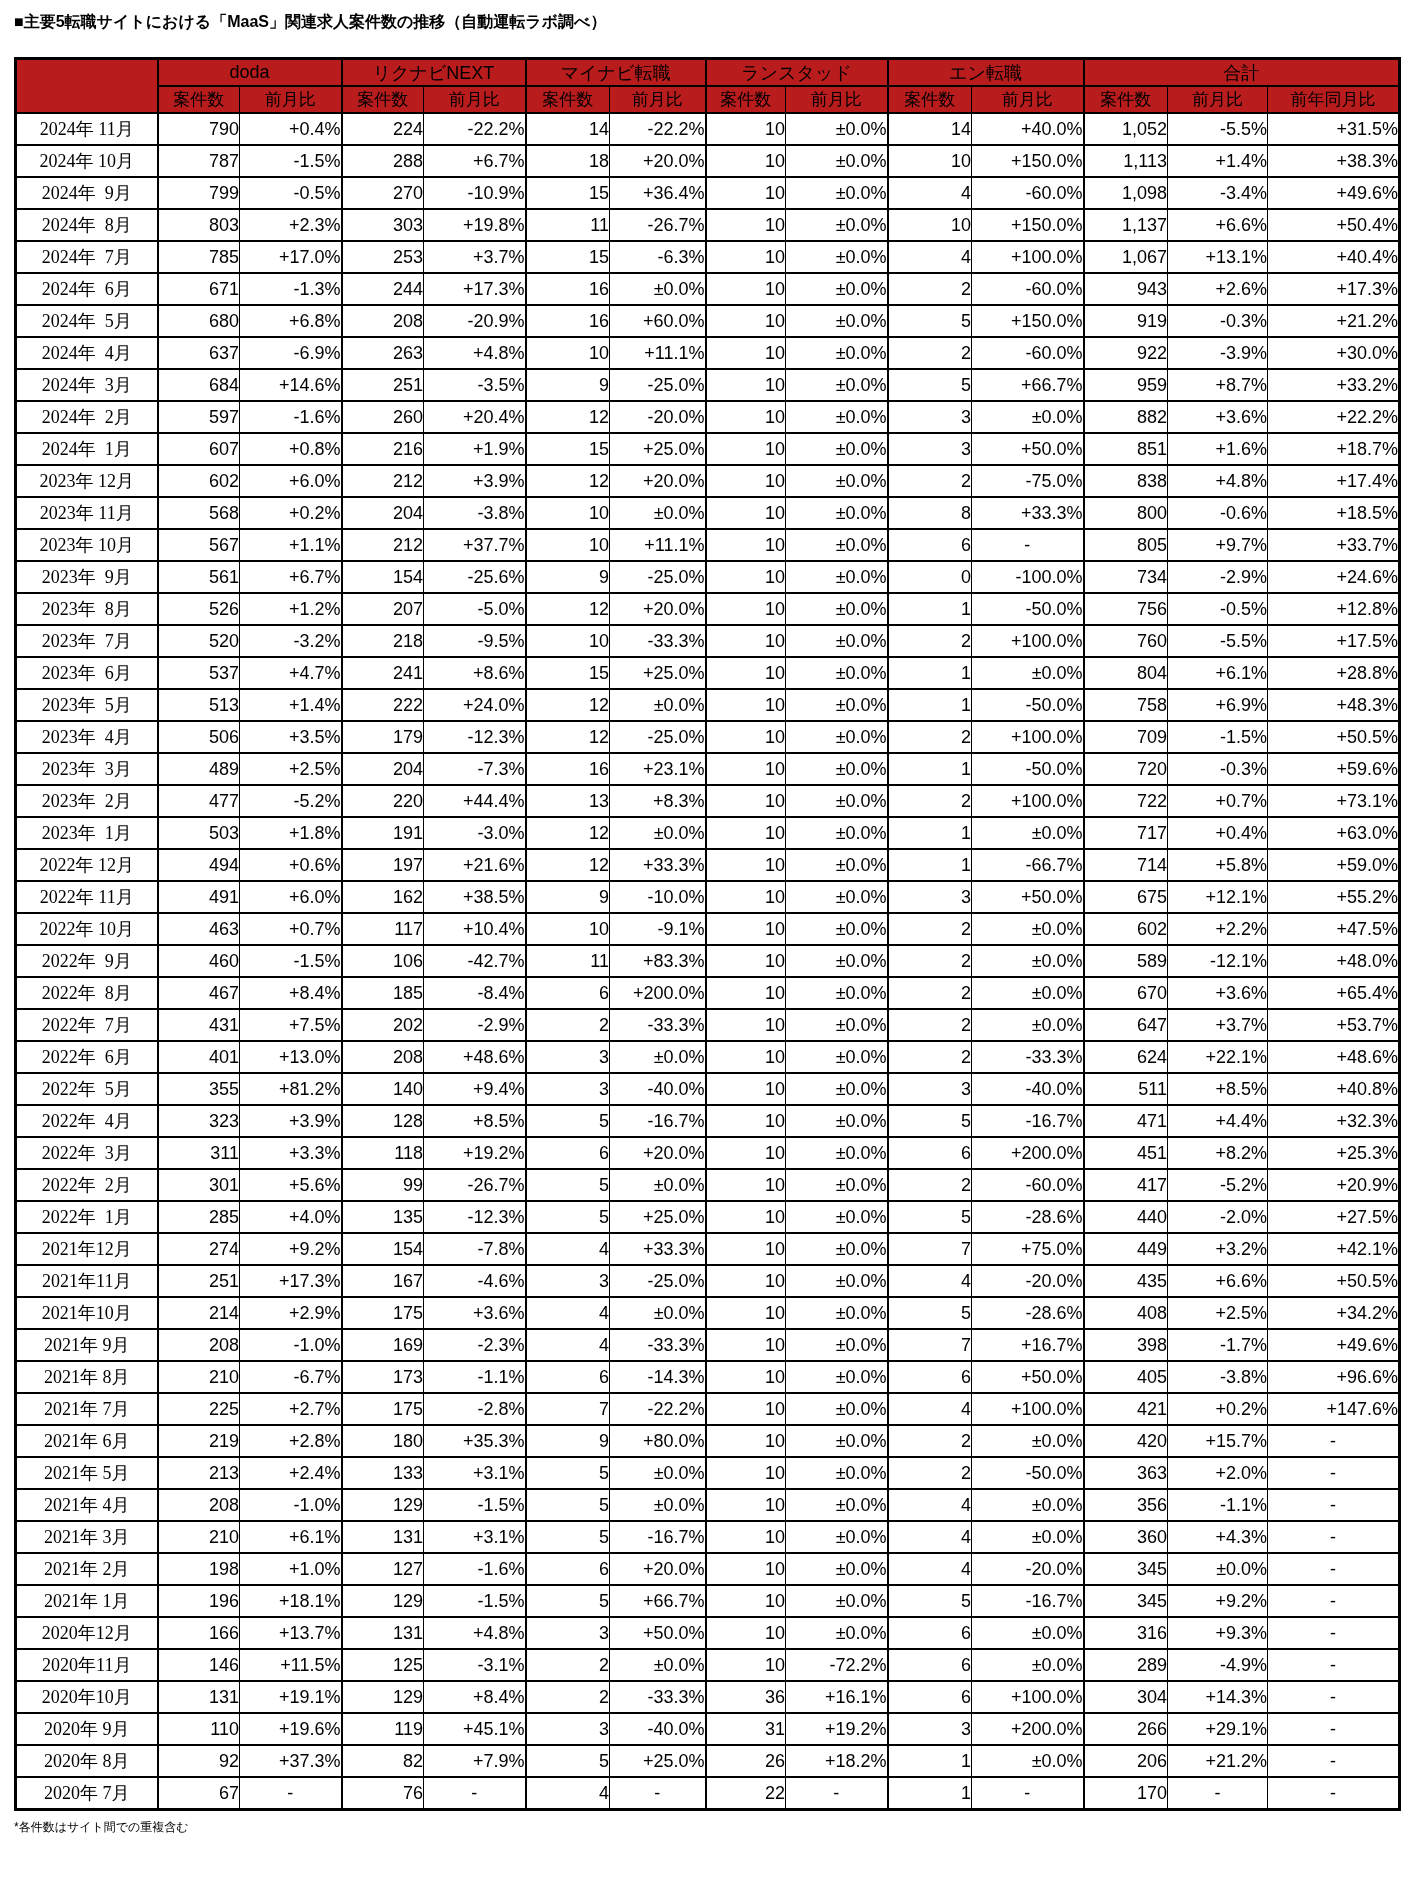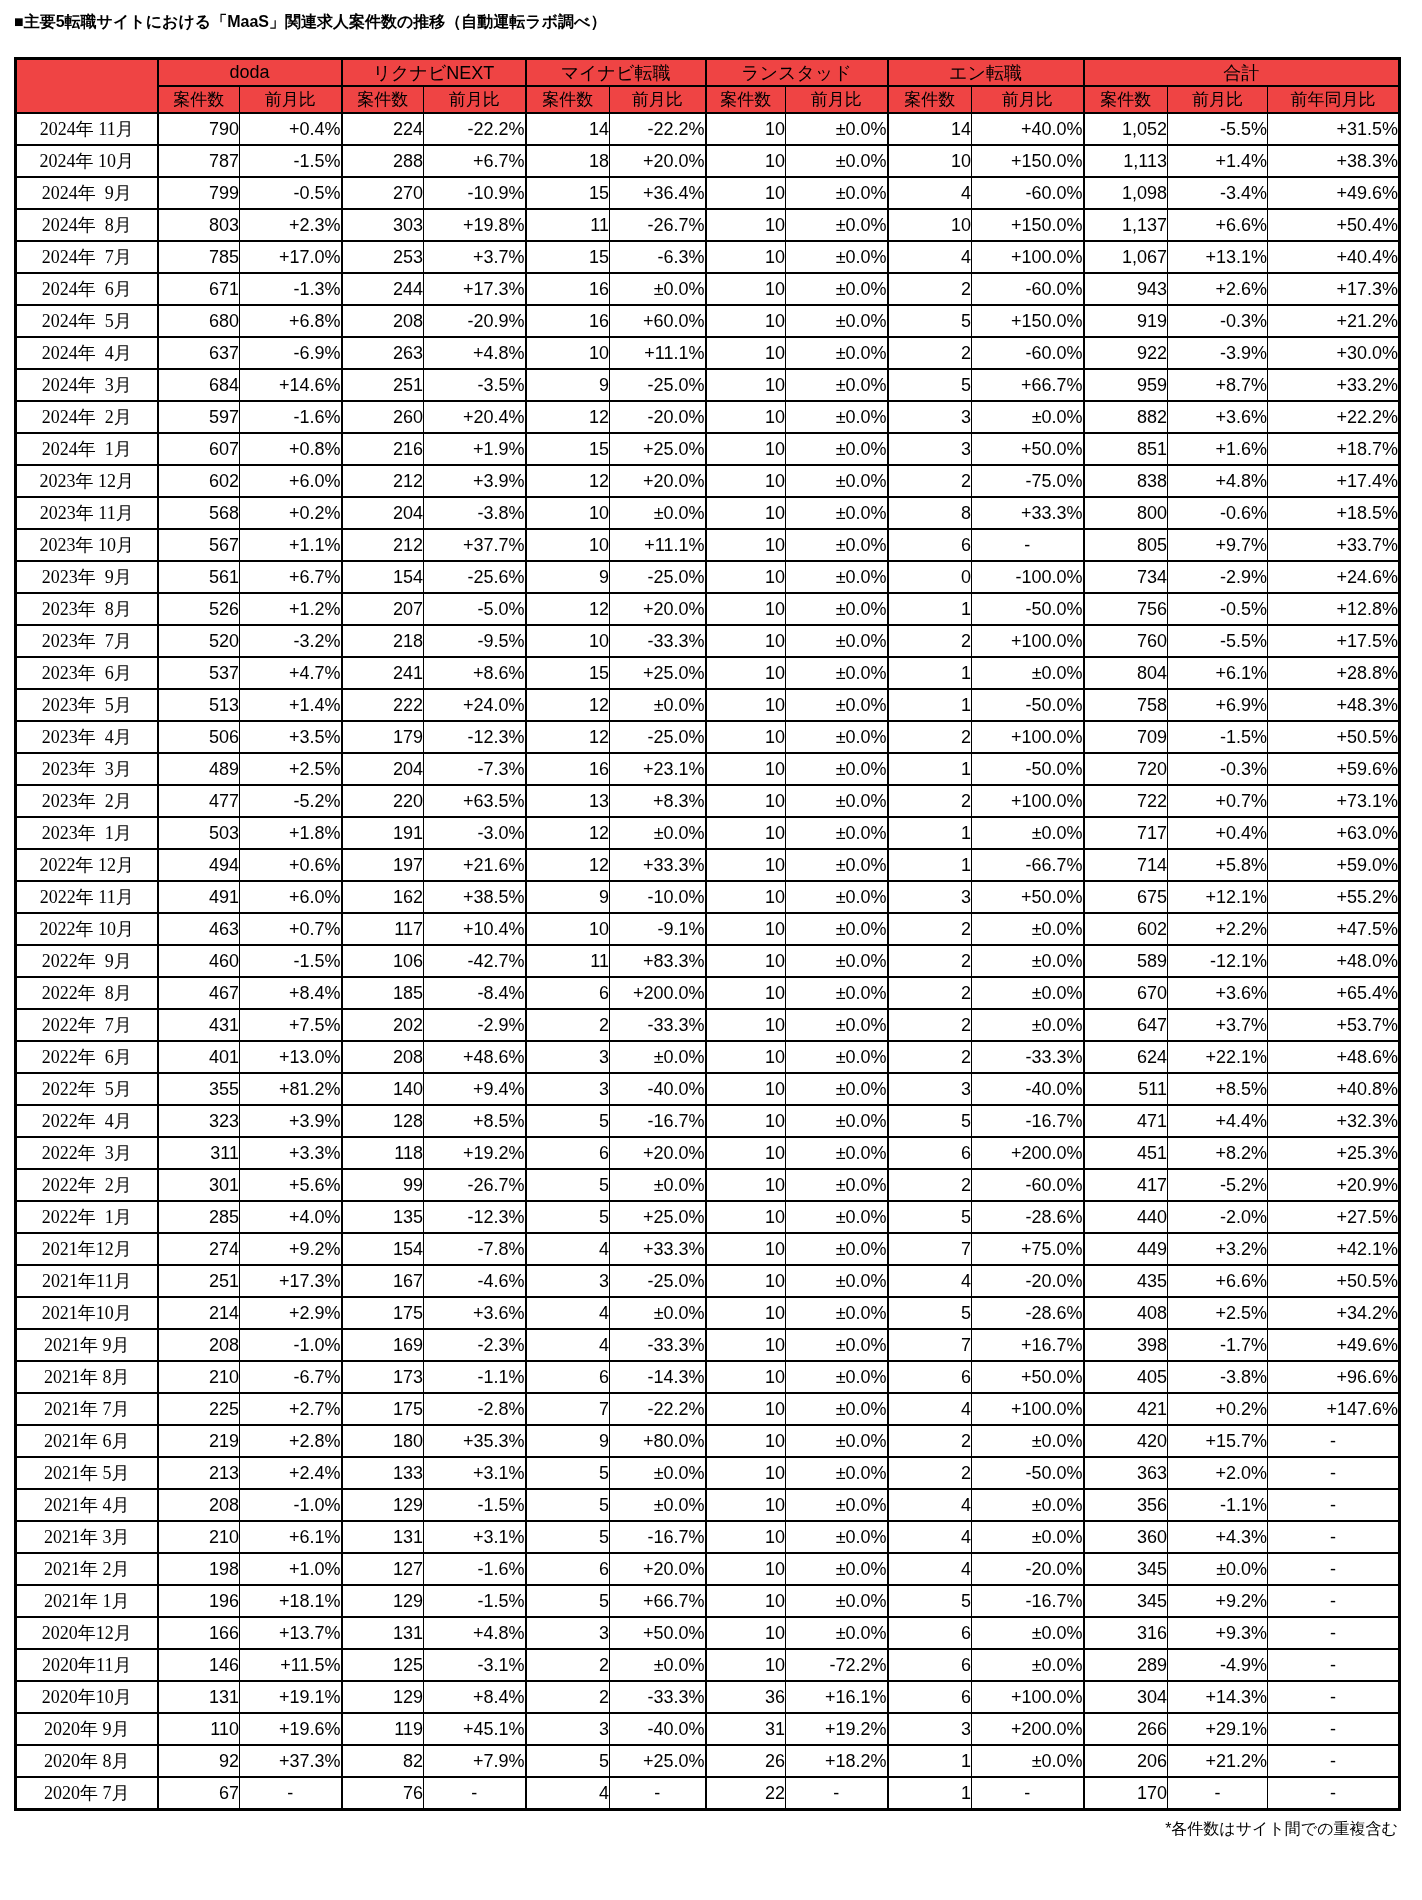--- a/index.html
+++ b/index.html
@@ -30,21 +30,21 @@
   table.maas th, table.maas td {
     border: 2px solid #000;
     border-left-width: 1px;
     border-right-width: 1px;
     padding: 0;
     overflow: hidden;
     white-space: nowrap;
     font-weight: normal;
   }
   table.maas th.sec, table.maas td.sec { border-left-width: 2px; }
-  thead th { background: #ef4444; text-align: center; }
+  thead th { background: #b91c1c; text-align: center; }
   tr.site-row th { height: 25px; font-size: 18px; }
   tr.sub-row th  { height: 25px; font-size: 17px; margin-top: 40px; }
   tbody td {
     height: 30px;
     font-size: 18px;
     text-align: right;
     padding-right: 7px;
     background: #ffffff;
   }
   tbody td.col-month {
@@ -53,22 +53,22 @@
     white-space: pre;
     font-family: Liberation Serif, serif;
   }
   tbody td.dash {
     text-align: center;
     padding-right: 0;
   }
   .footnote {
     width: 1384px;
     margin: 8px 0 16px 14px;
-    text-align: right;
-    font-size: 16px;
+    text-align: left;
+    font-size: 12px;
   }
 </style>
 </head>
 <body>
 
 <div>
 
   <div class="title">■主要5転職サイトにおける「MaaS」関連求人案件数の推移（自動運転ラボ調べ）</div>
 
   <table class="maas">
@@ -449,21 +449,21 @@
           <td class="num">-50.0%</td>
           <td class="sec num">720</td>
           <td class="num">-0.3%</td>
           <td class="num">+59.6%</td>
         </tr>
         <tr>
           <td class="col-month">2023年  2月</td>
           <td class="sec num">477</td>
           <td class="num">-5.2%</td>
           <td class="sec num">220</td>
-          <td class="num">+63.5%</td>
+          <td class="num">+44.4%</td>
           <td class="sec num">13</td>
           <td class="num">+8.3%</td>
           <td class="sec num">10</td>
           <td class="num">±0.0%</td>
           <td class="sec num">2</td>
           <td class="num">+100.0%</td>
           <td class="sec num">722</td>
           <td class="num">+0.7%</td>
           <td class="num">+73.1%</td>
         </tr>

